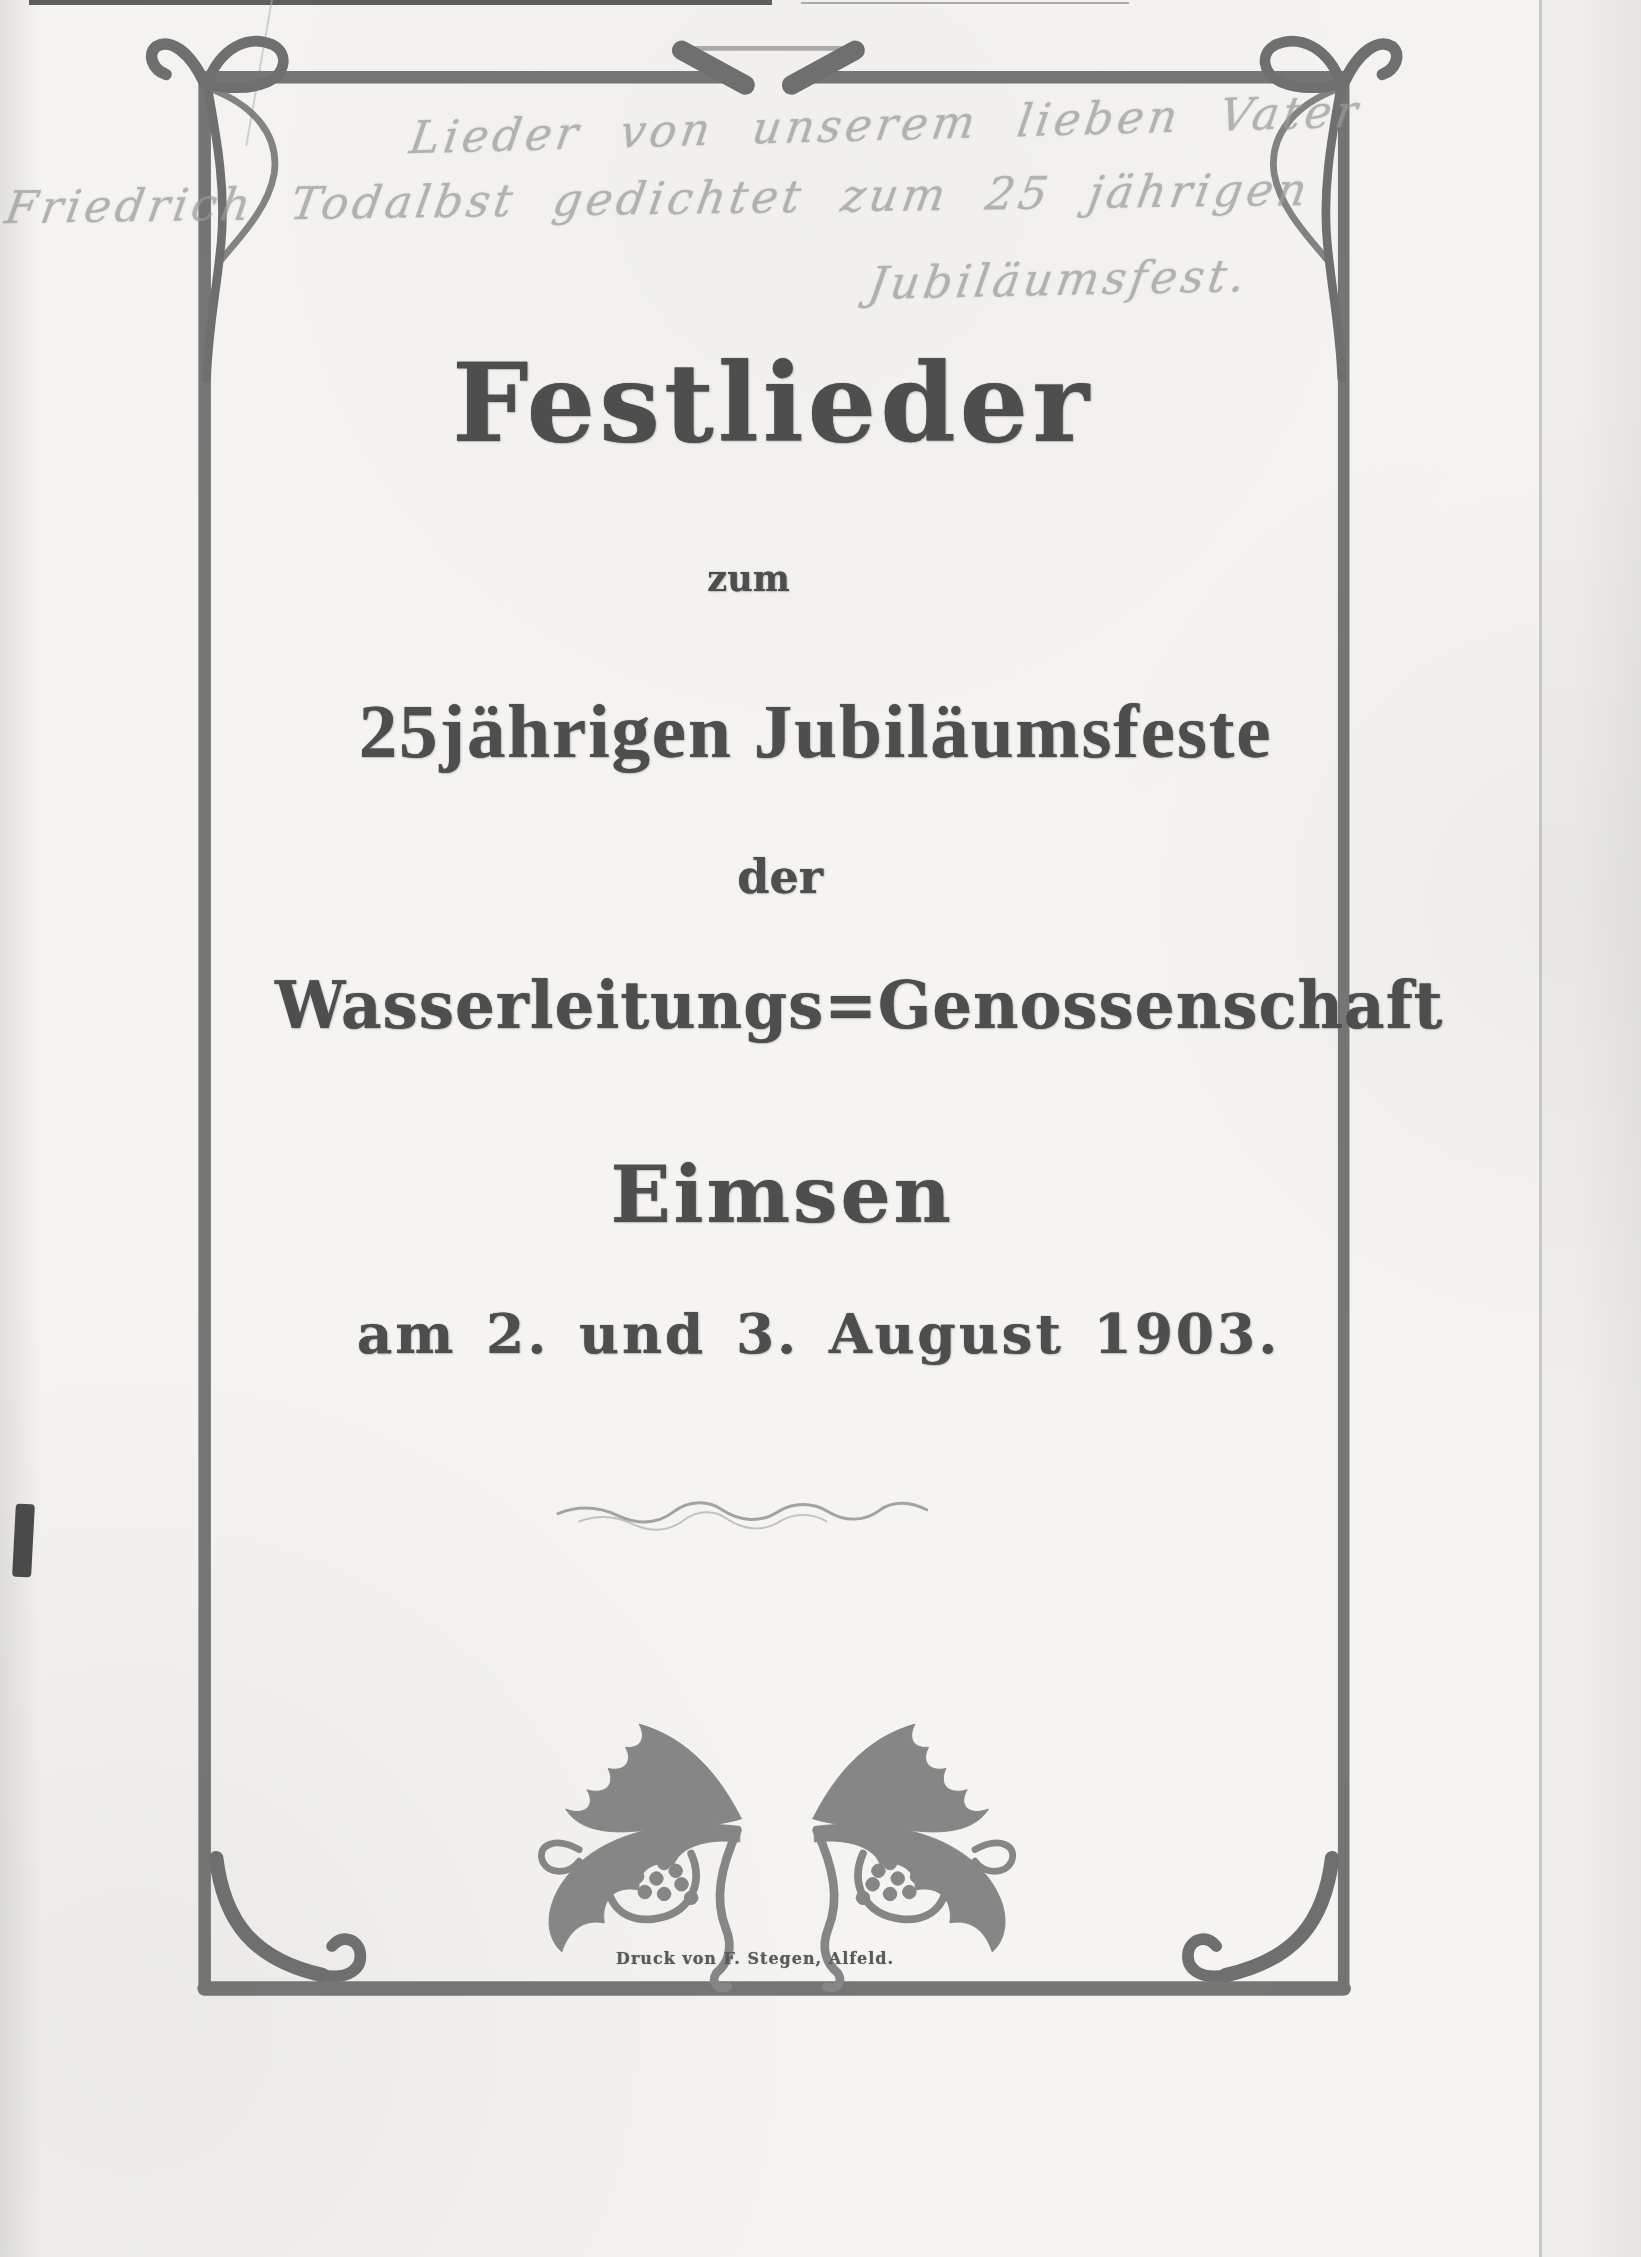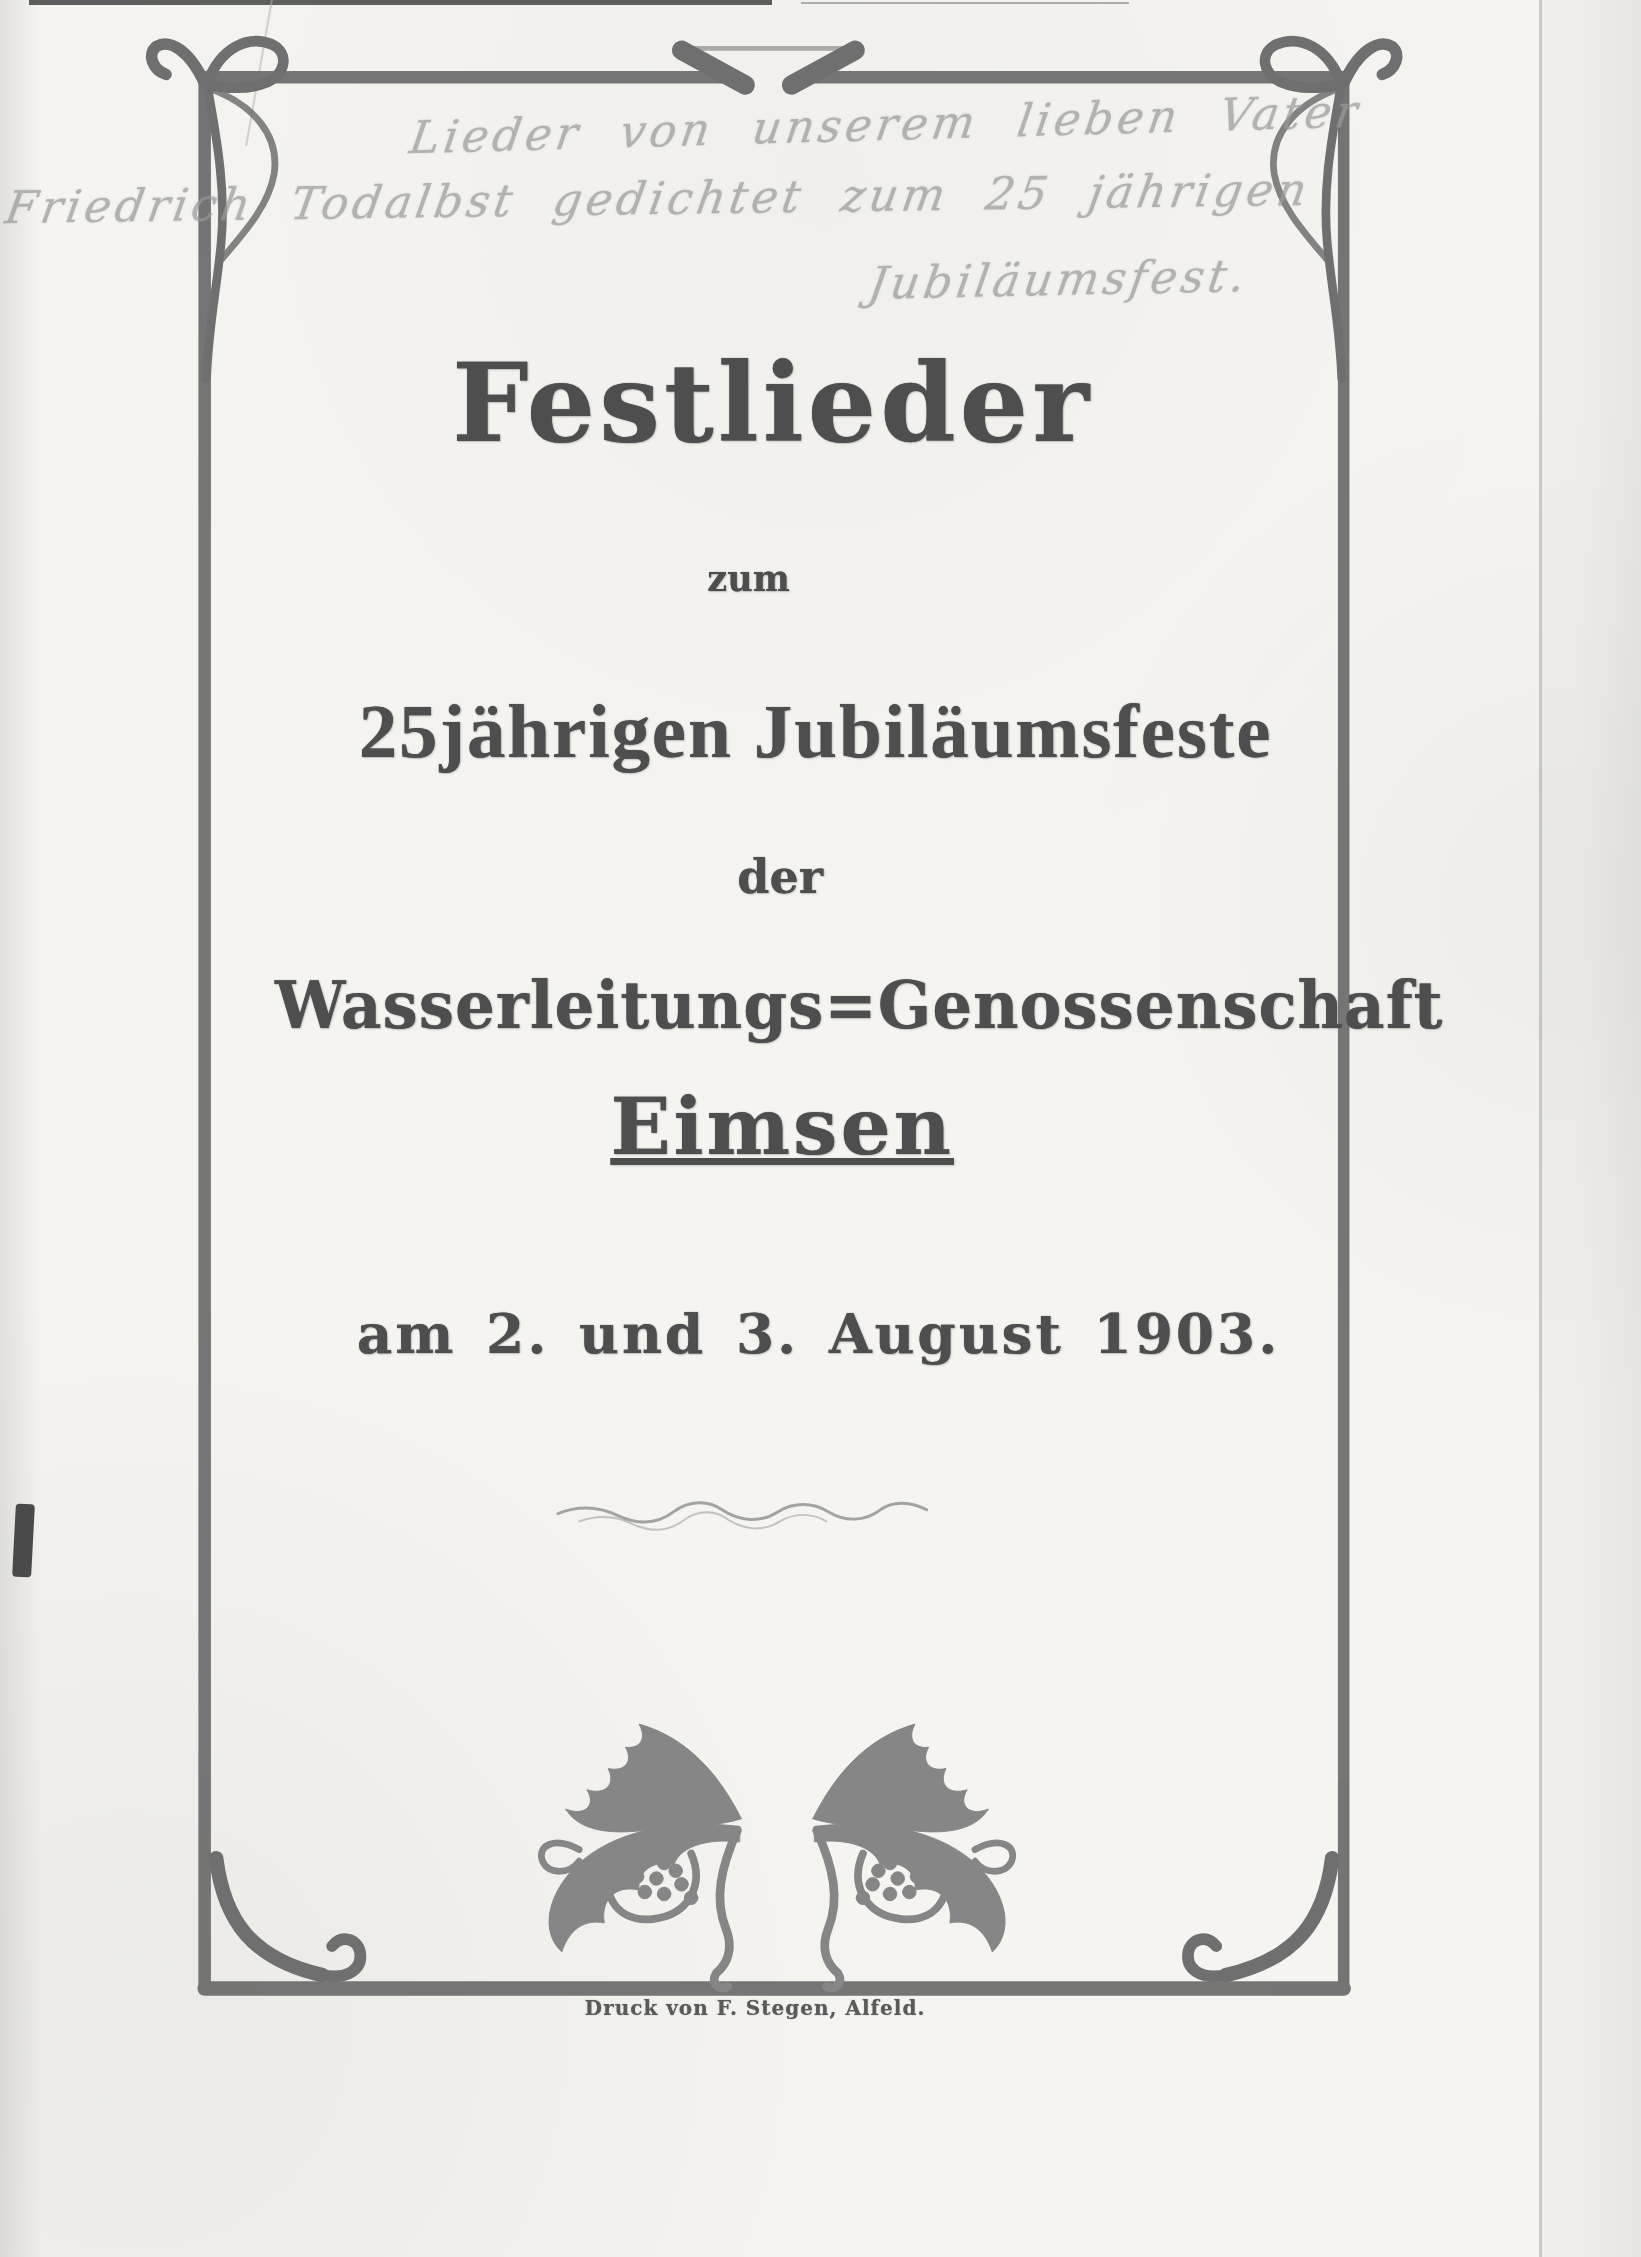--- a/index.html
+++ b/index.html
@@ -22,23 +22,23 @@
   .fraktur{
     position:absolute;left:193px;width:1159px;text-align:center;
     font-weight:bold;color:var(--ink);white-space:nowrap;
     text-shadow:0 0 1px rgba(70,70,70,.85), 1px 1px 1.9px rgba(120,120,120,.35);
   }
   #title        {top:340px;  font-size:108px; letter-spacing:3.9px; transform:translateX(0);}
   #zum          {top:558px;  font-size:35px;  transform:translateX(-24px);}
   #jubilee      {top:687px;  font-size:77px;  letter-spacing:1.9px; transform:translateX(43px);font-family:Liberation Serif, serif;}
   #der          {top:850px;  font-size:46px;  transform:translateX(7.7px);}
   #organization {top:966px; font-size:66px;  letter-spacing:1px; transform:translateX(53px) scaleX(.95);}
-  #place        {top:1080px; font-size:79px;  letter-spacing:2.9px; transform:translateX(9.7px);text-decoration:underline;}
+  #place        {top:1148px; font-size:79px;  letter-spacing:2.9px; transform:translateX(9.7px);}
   #date         {top:1301px; font-size:55px;  letter-spacing:2.9px; word-spacing:7.7px; transform:translateX(46px);}
-  #printer      {top:1996px; font-size:20px;  letter-spacing:1px; transform:translateX(-17.4px);
+  #printer      {top:1949px; font-size:16px;  letter-spacing:1px; transform:translateX(-17.4px);
                  color:#5a5a5a; text-shadow:0 0 1px rgba(90,90,90,.7);text-align:center;}
   .hw{
     position:absolute;font-style:italic;color:var(--pencil);opacity:.72;
     white-space:nowrap;font-family:"DejaVu Serif",serif;
     text-shadow:0 0 1.9px rgba(150,150,150,.55);
   }
   #hw1{left:410px;top:98px;font-size:45px;letter-spacing:3.9px;word-spacing:21px;
        transform:rotate(-1.6deg) skewX(-10deg);}
   #hw2{left:5.8px;top:172px;font-size:45px;letter-spacing:3.9px;word-spacing:19.3px;
        transform:rotate(-.8deg) skewX(-10deg);}

